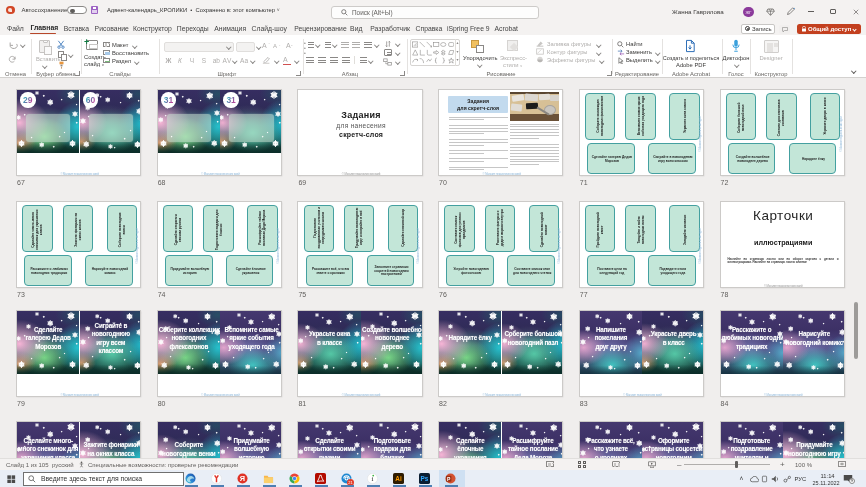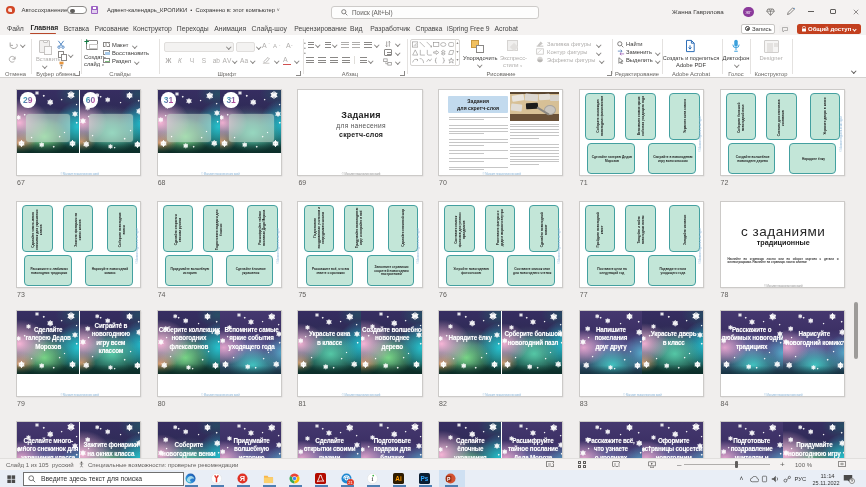--- a/index.html
+++ b/index.html
@@ -689,22 +689,22 @@
     <div class="mint" style="left:7.4px;top:53.3px;width:47.5px;height:30.5px;">
       <div class="mtx" style="left:23.75px;top:15.25px;width:41px;margin-left:-20.5px;margin-top:-3.9px;"><span style="position:static">Поставьте цели на следующий год</span></div>
     </div>
     <div class="mint" style="left:68.3px;top:53.3px;width:47.5px;height:30.5px;">
       <div class="mtx" style="left:23.75px;top:15.25px;width:41px;margin-left:-20.5px;margin-top:-3.9px;"><span style="position:static">Подведите итоги уходящего года</span></div>
     </div>
     <div class="micro" style="left:119px;top:62px;width:0px;height:0px;transform:rotate(-90deg);font-size:2.6px;"><span style="position:static;white-space:nowrap">© Магазин педагогических идей</span></div>
   </div>
 <div class="num" style="left:579.8px;top:291px;width:30px;height:8px;">77</div>
 <div class="slide" style="left:719.5px;top:201px;width:125.4px;height:86.6px;">
-    <div style="left:0px;top:22px;width:125.4px;height:16px;font-size:13.5px;font-weight:300;color:#262626;text-align:center;letter-spacing:.5px;">с заданиями</div>
-    <div style="left:0px;top:36px;width:125.4px;height:9px;font-size:7.2px;font-weight:bold;color:#1a1a1a;text-align:center;">традиционные</div>
+    <div style="left:0px;top:5.5px;width:125.4px;height:16px;font-size:13.5px;font-weight:300;color:#262626;text-align:center;letter-spacing:.5px;">Карточки</div>
+    <div style="left:0px;top:36px;width:125.4px;height:9px;font-size:7.2px;font-weight:bold;color:#1a1a1a;text-align:center;">иллюстрациями</div>
     <div style="left:7px;top:55.5px;width:111px;height:9px;font-size:2.9px;font-weight:bold;color:#333;line-height:3.5px;text-align:justify;">Наклейте на страницы листы или на оборот картона с детали и иллюстрациями. Наклейте на страницы листы илиные</div>
     <div class="micro" style="left:0px;top:82px;width:125.4px;height:4px;color:#999 !important;">© Магазин педагогических идей</div>
   </div>
 <div class="num" style="left:720.5px;top:291px;width:30px;height:8px;">78</div>
 <div class="slide" style="left:16px;top:310px;width:125.4px;height:86.6px;">
     <div class="aur" style="left:0px;top:0px;width:62.300000000000004px;height:62.8px;background:linear-gradient(0deg, rgba(10,42,36,.85) 0%, rgba(10,42,36,0) 16%),radial-gradient(68% 55% at 4% 52%, rgba(246,180,214,1), rgba(246,180,214,0) 70%),radial-gradient(38% 26% at 4% 84%, rgba(228,160,96,.92), rgba(228,160,96,0) 70%),radial-gradient(55% 42% at 44% 74%, rgba(120,212,134,1), rgba(120,212,134,0) 72%),radial-gradient(50% 55% at 97% 58%, rgba(38,192,204,1), rgba(38,192,204,0) 72%),radial-gradient(45% 28% at 96% 6%, rgba(28,105,105,.55), rgba(28,105,105,0) 75%),radial-gradient(70% 40% at 40% 55%, rgba(180,212,200,.30), rgba(180,212,200,0) 75%),linear-gradient(180deg,#372e62 0%,#302c58 30%,#275663 55%,#1d4f4a 75%,#143c34 92%,#0f332c 100%);">
       <svg style="left:0;top:0" width="62.300000000000004" height="62.8">
         <use href="#sf" transform="translate(50,1) scale(0.333)"></use>
         <use href="#sf" transform="translate(30,9) scale(0.271)"></use>
         <use href="#sf" transform="translate(9,13) scale(0.208)"></use>

